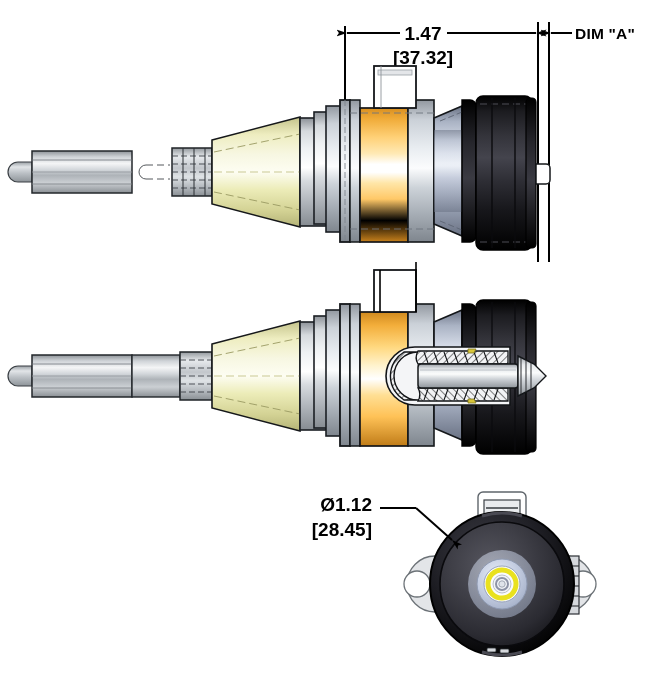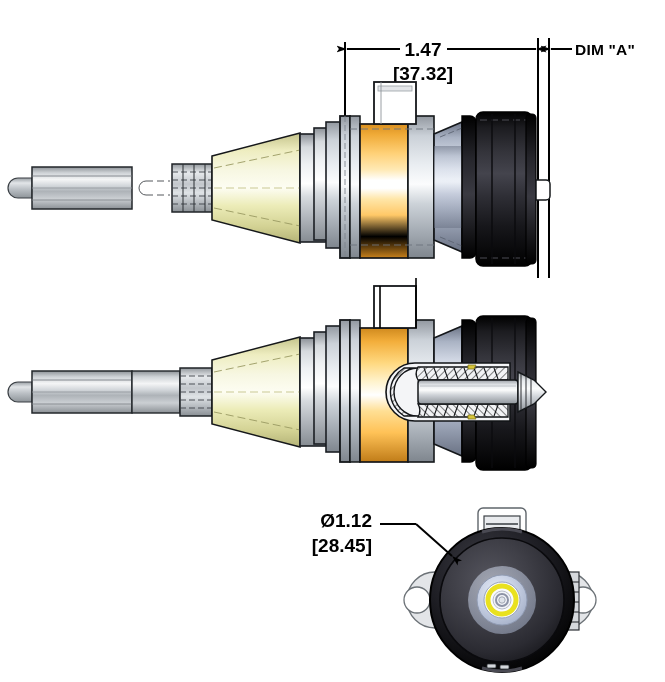--- a/index.html
+++ b/index.html
@@ -3,21 +3,21 @@
 <meta charset="utf-8">
 <title>Spark Plug Connector Assembly Drawing</title>
 <style>
   html,body{margin:0;padding:0;background:#ffffff;}
   body{
     width:665px;height:682px;
     font-family:"Liberation Sans", sans-serif;
     overflow:hidden;
     position:relative;
   }
-  #sheet{position:absolute;left:0;top:16px;width:665px;height:568px;background:#fff;}
+  #sheet{position:absolute;left:0;top:0;width:665px;height:568px;background:#fff;}
   svg{display:block;}
   .dimtext{
     font-family:"Liberation Sans", sans-serif;
     font-weight:bold;
     fill:#000;
   }
   .dim-main{font-size:19px;}
   .dim-brk{font-size:19px;}
   .dim-lbl{font-size:15.5px;letter-spacing:0.2px;}
 </style>

